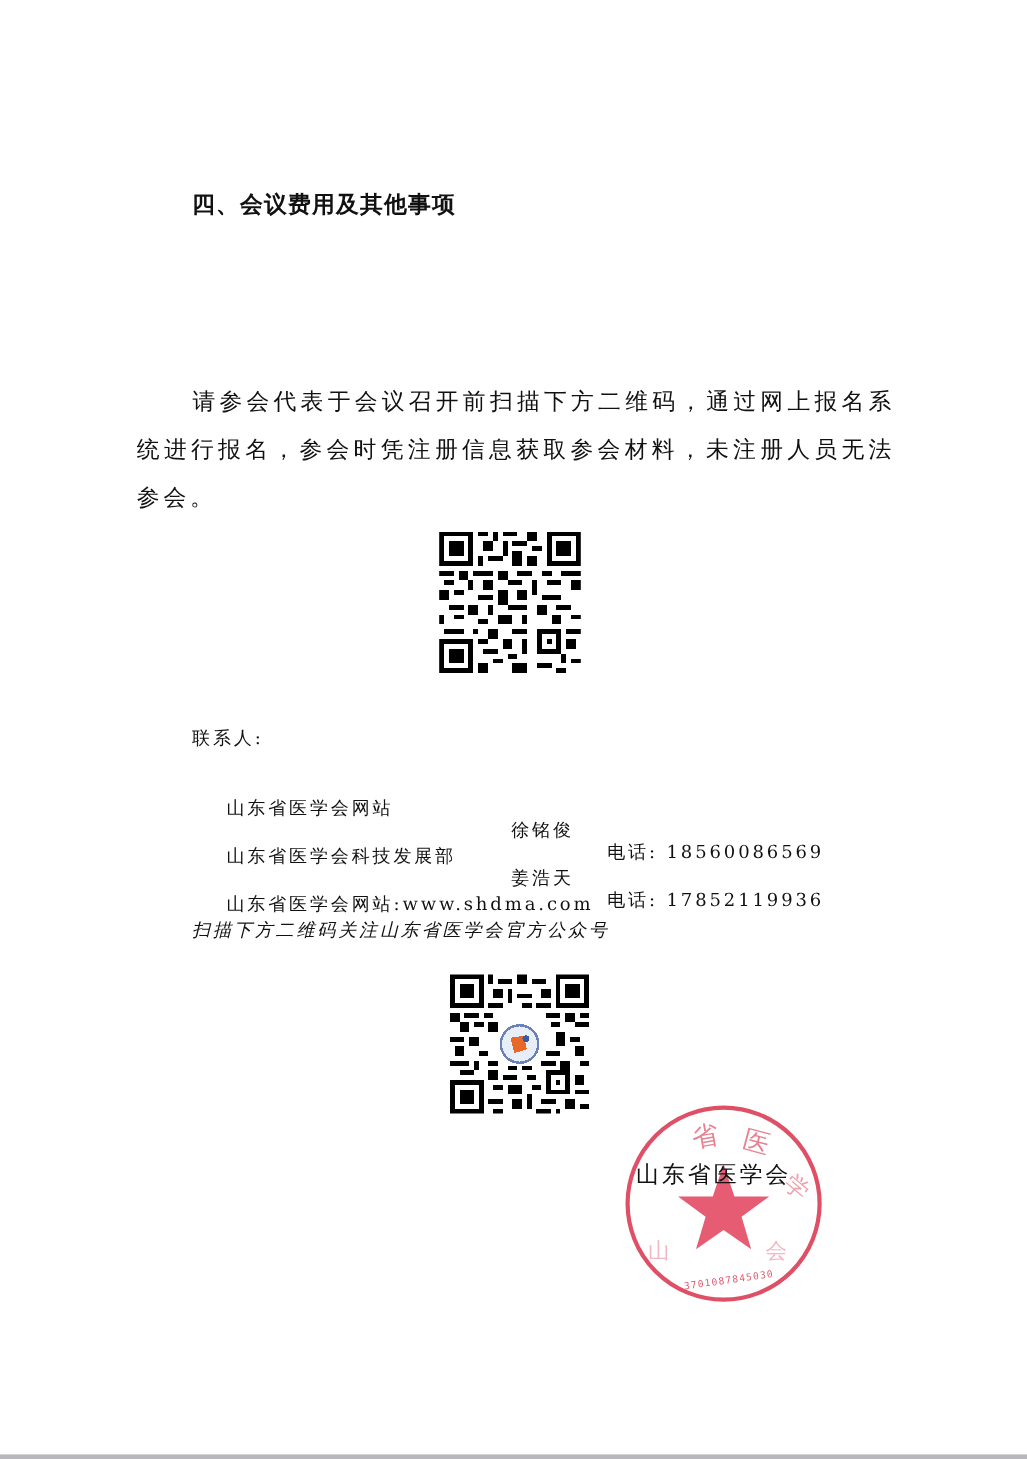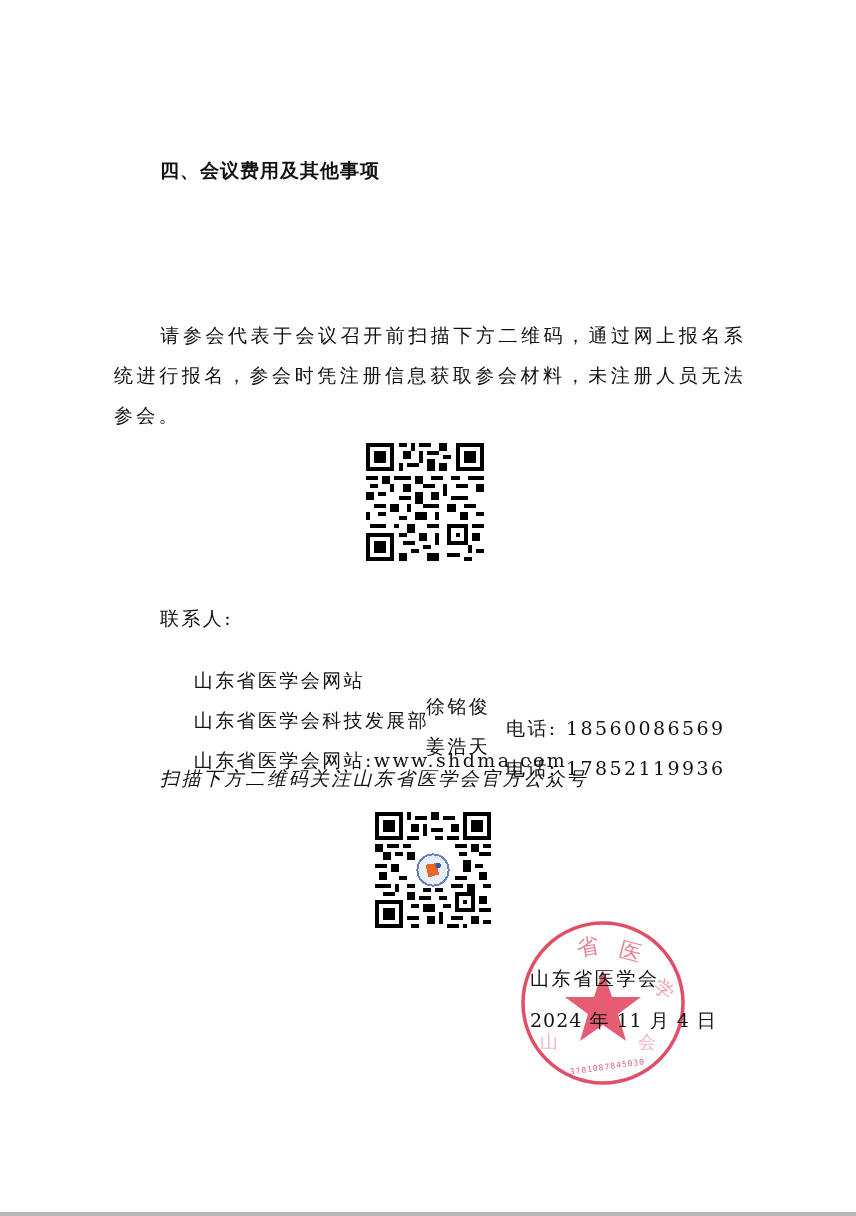--- a/index.html
+++ b/index.html
@@ -13,21 +13,21 @@
     .para { position: absolute; left: 114px; width: 632px; font-size: 19px; line-height: 40px; letter-spacing: 3.2px; text-align: justify; }
     .para .indent { display: inline-block; width: 46px; }
     .para1 { top: 195px; }
     .para2 { top: 315px; }
 
     .qr { position: absolute; background: #fff; }
     .qr svg { display: block; }
     .qr1 { left: 366px; top: 443px; width: 118px; height: 118px; }
     .qr2 { left: 374px; top: 812px; width: 118px; height: 116px; }
 
-    .contact-line { position: absolute; left: 160px; font-size: 19px; letter-spacing: 2.4px; white-space: pre; }
+    .contact-line { position: absolute; left: 160px; font-size: 15px; letter-spacing: 2.4px; white-space: pre; }
     .c0 { top: 606px; }
     .c1 { top: 646px; }
     .c2 { top: 686px; }
     .c3 { top: 726px; }
     .c4 { top: 766px; font-style: italic; }
     .col-name { position: absolute; left: 266px; }
     .col-tel { position: absolute; left: 346px; }
 
     .stamp { position: absolute; left: 518px; top: 918px; width: 170px; height: 170px; }
     .sig-org { position: absolute; left: 530px; top: 966px; font-size: 19px; letter-spacing: 2.6px; z-index: 2; }
@@ -226,16 +226,15 @@
       <text x="60" y="38" font-size="22" fill="#d9304a" opacity="0.6" font-family="DejaVu Sans, sans-serif" transform="rotate(-10 60 38)">省</text>
       <text x="100" y="38" font-size="22" fill="#d9304a" opacity="0.6" font-family="DejaVu Sans, sans-serif" transform="rotate(15 100 38)">医</text>
       <text x="134" y="70" font-size="20" fill="#d9304a" opacity="0.45" font-family="DejaVu Sans, sans-serif" transform="rotate(40 134 70)">学</text>
       <text x="22" y="130" font-size="18" fill="#d9304a" opacity="0.35" font-family="DejaVu Sans, sans-serif">山</text>
       <text x="120" y="130" font-size="18" fill="#d9304a" opacity="0.35" font-family="DejaVu Sans, sans-serif">会</text>
       <text x="52" y="152" font-size="8" fill="#d9304a" opacity="0.8" font-family="DejaVu Sans Mono, monospace" letter-spacing="1" transform="rotate(-8 85 152)">3701087845030</text>
     </svg>
   </div>
 
   <div class="sig-org">山东省医学会</div>
-  <div class="sig-date">2024 年 11 月 4 日</div>
 
   <div class="bottom-rule"></div>
 </div>
 
 </body></html>

